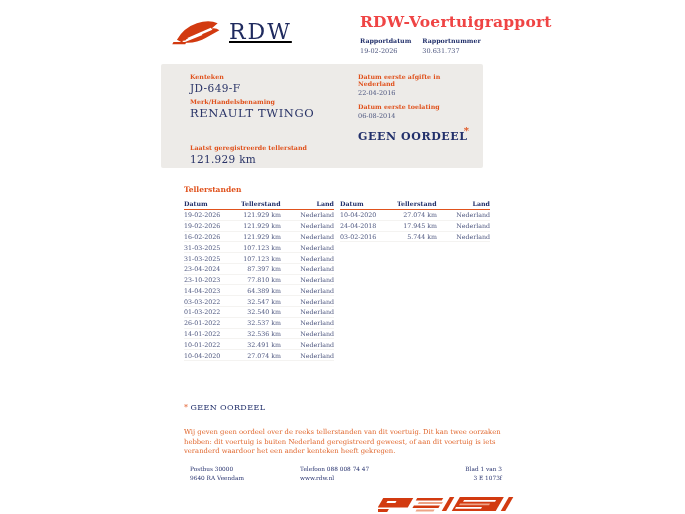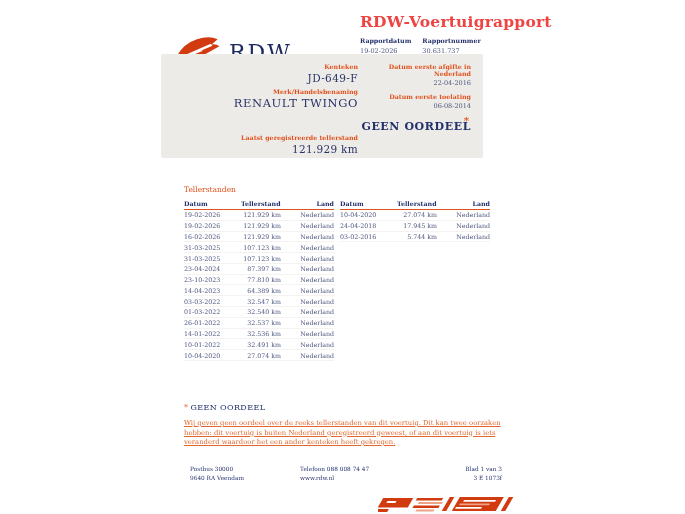--- a/index.html
+++ b/index.html
@@ -2,61 +2,61 @@
 <html><head>
 <meta charset="utf-8">
 <style>
   html,body{margin:0;padding:0;background:#ffffff;}
   body{width:685px;height:514px;position:relative;overflow:hidden;
        font-family:"DejaVu Serif","Liberation Serif",serif;
        -webkit-font-smoothing:antialiased;}
   .abs{position:absolute;}
 
   
-  .logo-wrap{left:170px;top:28px;display:flex;align-items:flex-end;text-decoration:underline;}
+  .logo-wrap{left:170px;top:12px;display:flex;align-items:center;text-decoration:underline;}
   .logo-flag{width:52px;height:32px;margin-right:7px;margin-top:4px;}
   .logo-text{font-size:22px;color:#1f2a5e;letter-spacing:2px;line-height:1;margin-top:3px;}
   .doc-title{left:360px;top:12px;font-size:15.5px;font-weight:bold;color:#ef4444;letter-spacing:.2px;}
   .meta{left:360px;top:37px;display:flex;gap:11px;}
   .meta .lbl{font-size:6.3px;font-weight:bold;color:#22306b;}
   .meta .val{font-size:6.5px;color:#4d567f;margin-top:2.5px;}
 
   
-  .vbox{left:161px;top:54px;width:322px;height:104px;background:#edebe8;border-radius:2px;
-        display:flex;box-sizing:border-box;padding:9px 12px 0 29px;text-align:right;}
+  .vbox{left:161px;top:64px;width:322px;height:104px;background:#edebe8;border-radius:2px;
+        display:flex;box-sizing:border-box;padding:9px 12px 0 29px;}
   .vbox .col-l{width:168px;}
   .vbox .col-r{flex:1;position:relative;}
   .flabel{font-size:6.3px;font-weight:bold;color:#e0521d;margin-bottom:1.5px;}
   .v-kenteken{font-size:10.5px;color:#2a3467;margin-bottom:4px;letter-spacing:.4px;}
   .v-merk{font-size:11.5px;color:#2a3467;margin-bottom:24px;letter-spacing:.6px;}
   .v-teller{font-size:10.5px;color:#2a3467;letter-spacing:.3px;}
   .v-date{font-size:6.5px;color:#4d567f;margin-bottom:6.5px;}
   .v-date2{font-size:6.5px;color:#4d567f;margin-bottom:10px;}
   .v-oordeel{font-size:11px;font-weight:bold;color:#22306b;letter-spacing:.6px;}
   .v-star{position:absolute;right:2px;top:52px;color:#e0521d;font-size:10px;font-weight:bold;}
 
   
   .tables{left:184px;top:185px;width:306px;}
-  .tbl-title{font-size:7.5px;font-weight:normal;color:#e0521d;margin-bottom:4px;}
+  .tbl-title{font-size:7.5px;font-weight:bold;color:#e0521d;margin-bottom:4px;}
   .tbl-row{display:flex;gap:6px;align-items:flex-start;}
   table{width:150px;border-collapse:collapse;table-layout:fixed;}
   th{font-size:6.3px;color:#22306b;border-bottom:1px solid #e0521d;padding:1.5px 0 2.5px;}
   th.c0{width:38%;text-align:left;}
   th.c1{width:30%;text-align:left;}
   th.c2{width:32%;text-align:right;}
   td{font-size:6.3px;color:#4d567f;padding:1.4px 0;line-height:7px;border-bottom:1px solid #f4f3f1;}
   td.c0{text-align:left;}
   td.c1{text-align:right;padding-right:5px;}
   td.c2{text-align:right;}
 
   
   .note{left:184px;top:403px;width:318px;}
   .note-title{font-size:8px;font-weight:normal;color:#22306b;letter-spacing:.4px;}
   .note-title .star{color:#e0521d;margin-right:2px;font-size:8px;}
-  .note-body{margin-top:7px;font-size:6.8px;line-height:9.5px;color:#e0672e;text-decoration:underline;}
+  .note-body{margin-top:16px;font-size:6.8px;line-height:9.5px;color:#e0672e;}
 
   
   .footer{left:190px;top:465px;width:312px;display:flex;font-size:5.8px;color:#2a3570;line-height:9px;}
   .footer .f1{width:110px;}
   .footer .f2{flex:1;}
   .footer .f3{text-align:right;width:60px;}
 </style>
 </head>
 <body>
 

